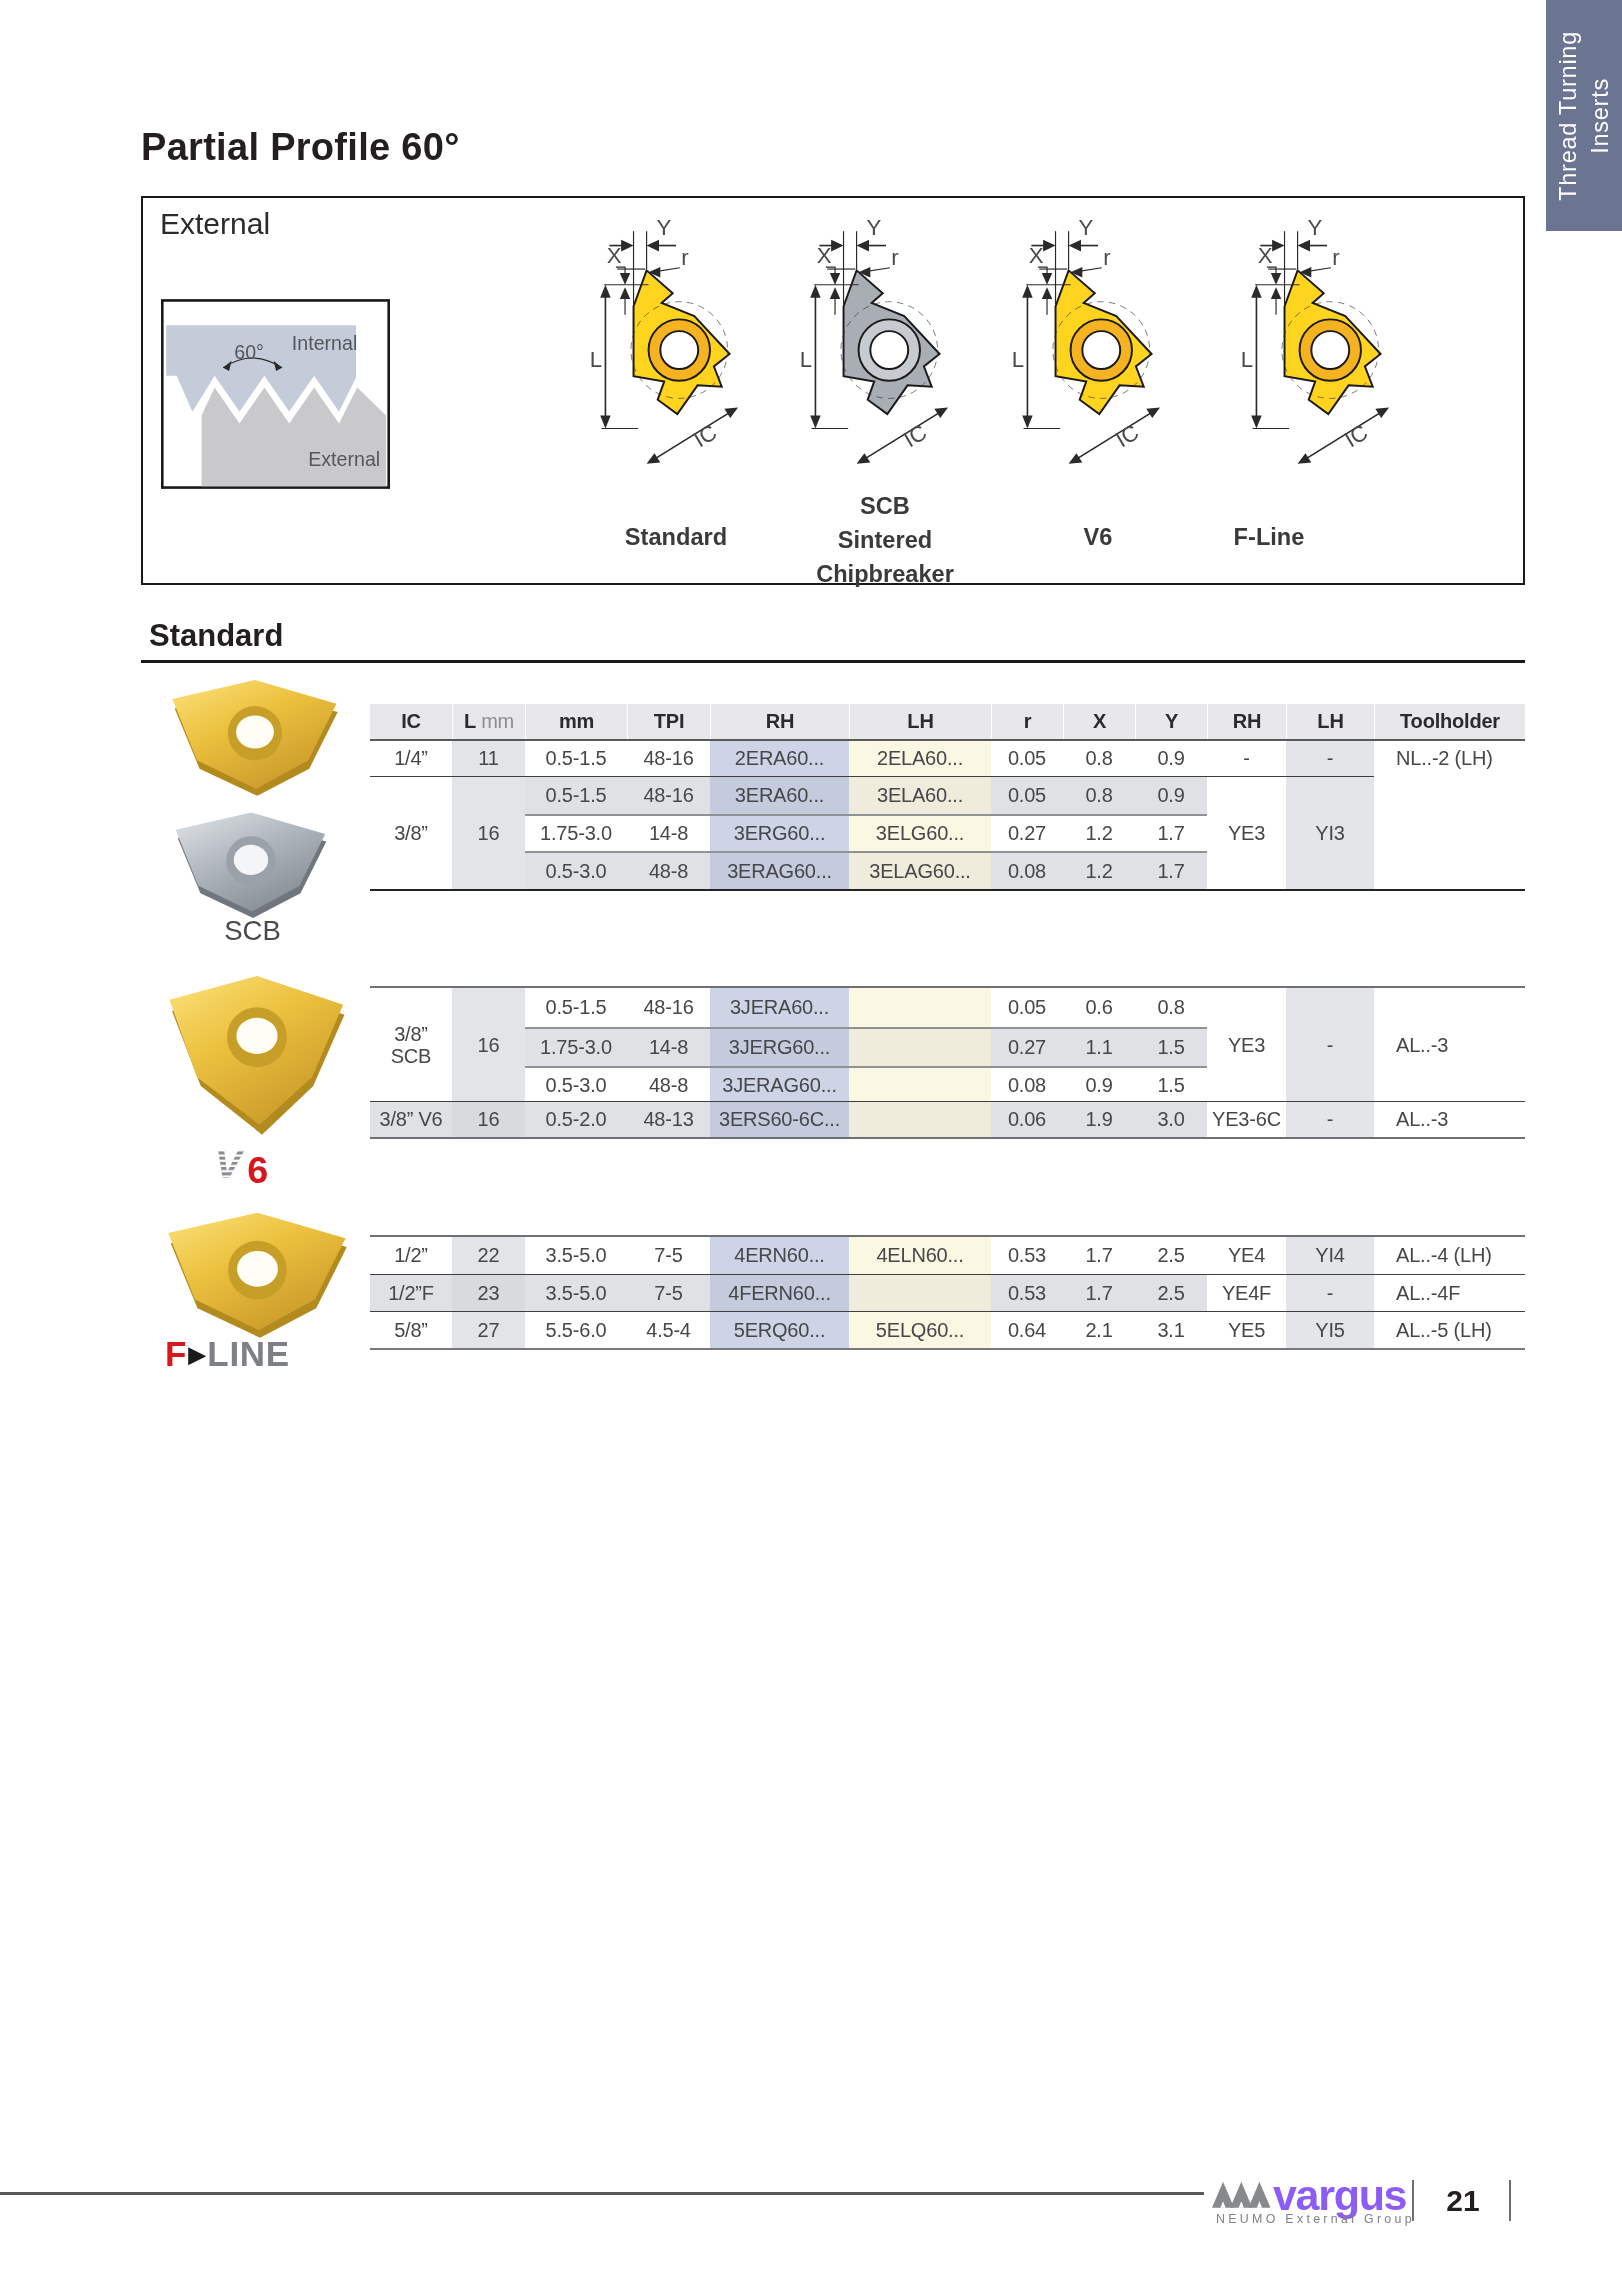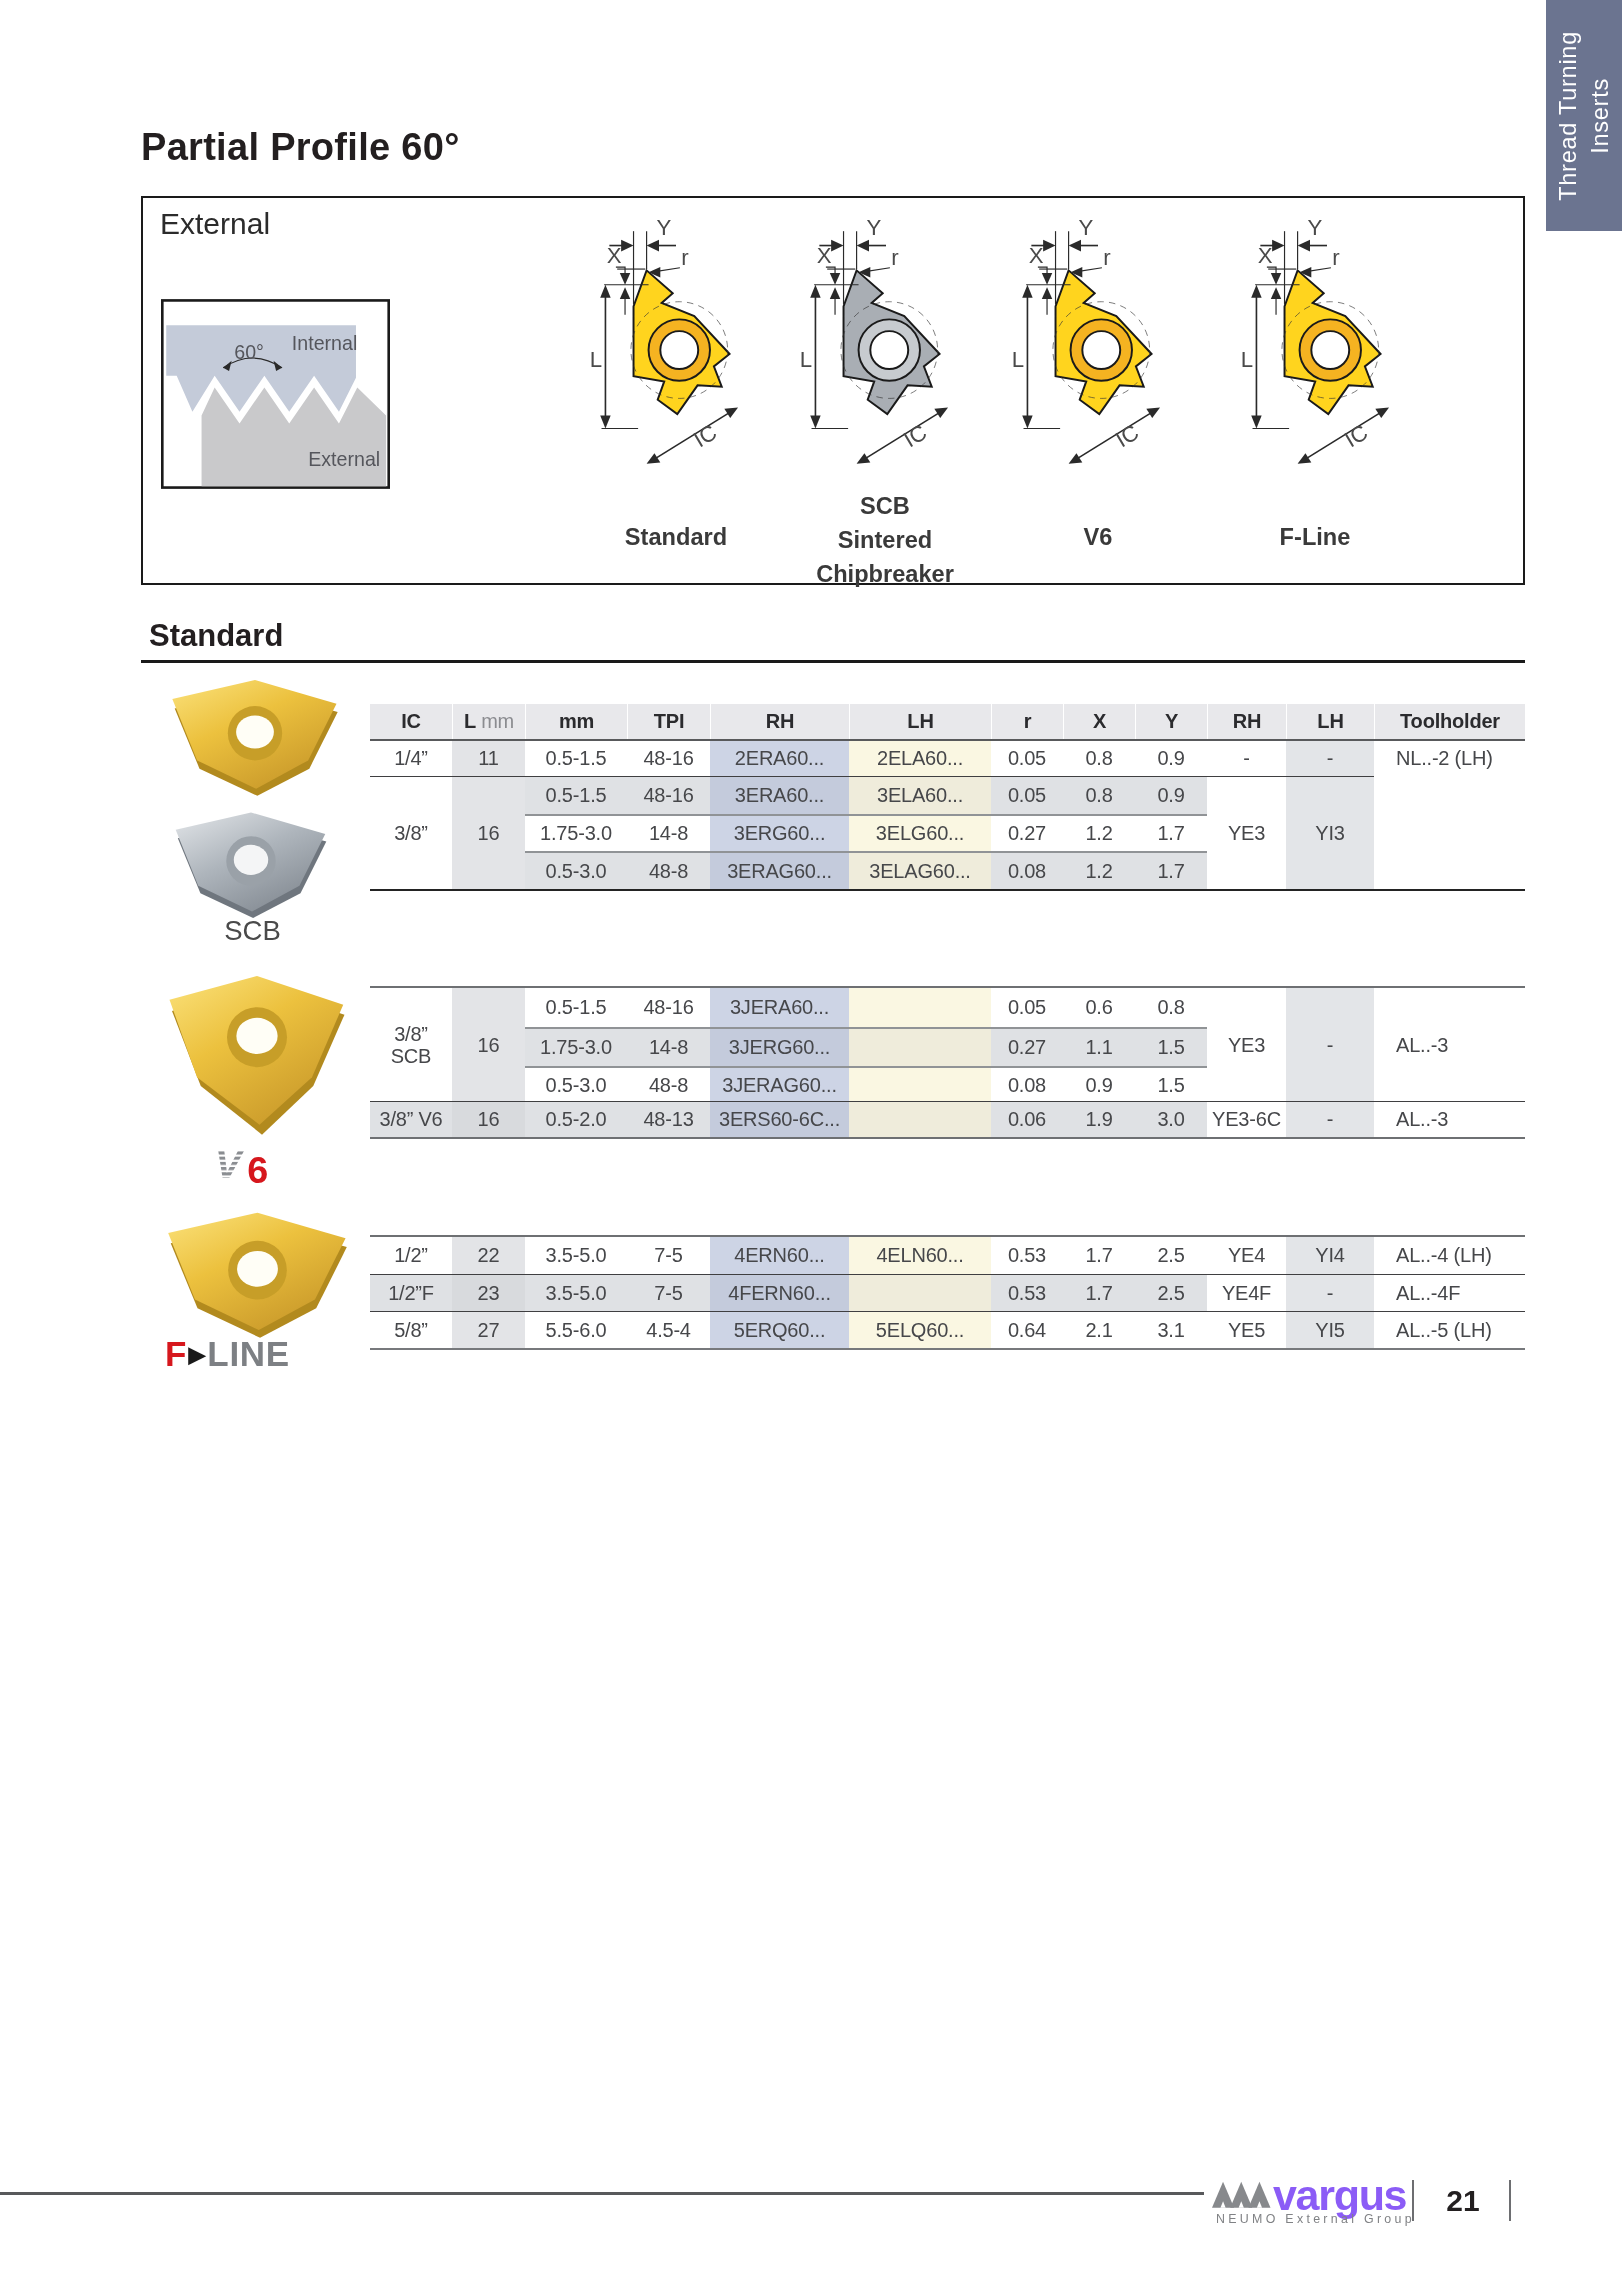--- a/index.html
+++ b/index.html
@@ -242,21 +242,21 @@
       <text class="dim-label" x="186" y="372" transform="rotate(-31 186 372)">IC</text>
     </svg>
 
     <div class="fig-caption" style="left:422px;top:326px">Standard</div>
     <div class="fig-caption multi" style="left:631px;top:291px">
       <div>SCB</div>
       <div>Sintered</div>
       <div>Chipbreaker</div>
     </div>
     <div class="fig-caption" style="left:844px;top:326px">V6</div>
-    <div class="fig-caption" style="left:1061px;top:326px">F-Line</div>
+    <div class="fig-caption" style="left:1015px;top:326px">F-Line</div>
   </div>
 
   <div class="section-heading">Standard</div>
   <div class="heading-rule"></div>
 
   <svg class="photo" style="left:160px;top:673px" width="190" height="124" viewBox="0 0 320 210">
     <defs>
       <linearGradient id="gold" x1="0" y1="0" x2="0.7" y2="1">
         <stop offset="0" stop-color="#fbe27c"></stop>
           <stop offset="0.45" stop-color="#ecc13e"></stop>

